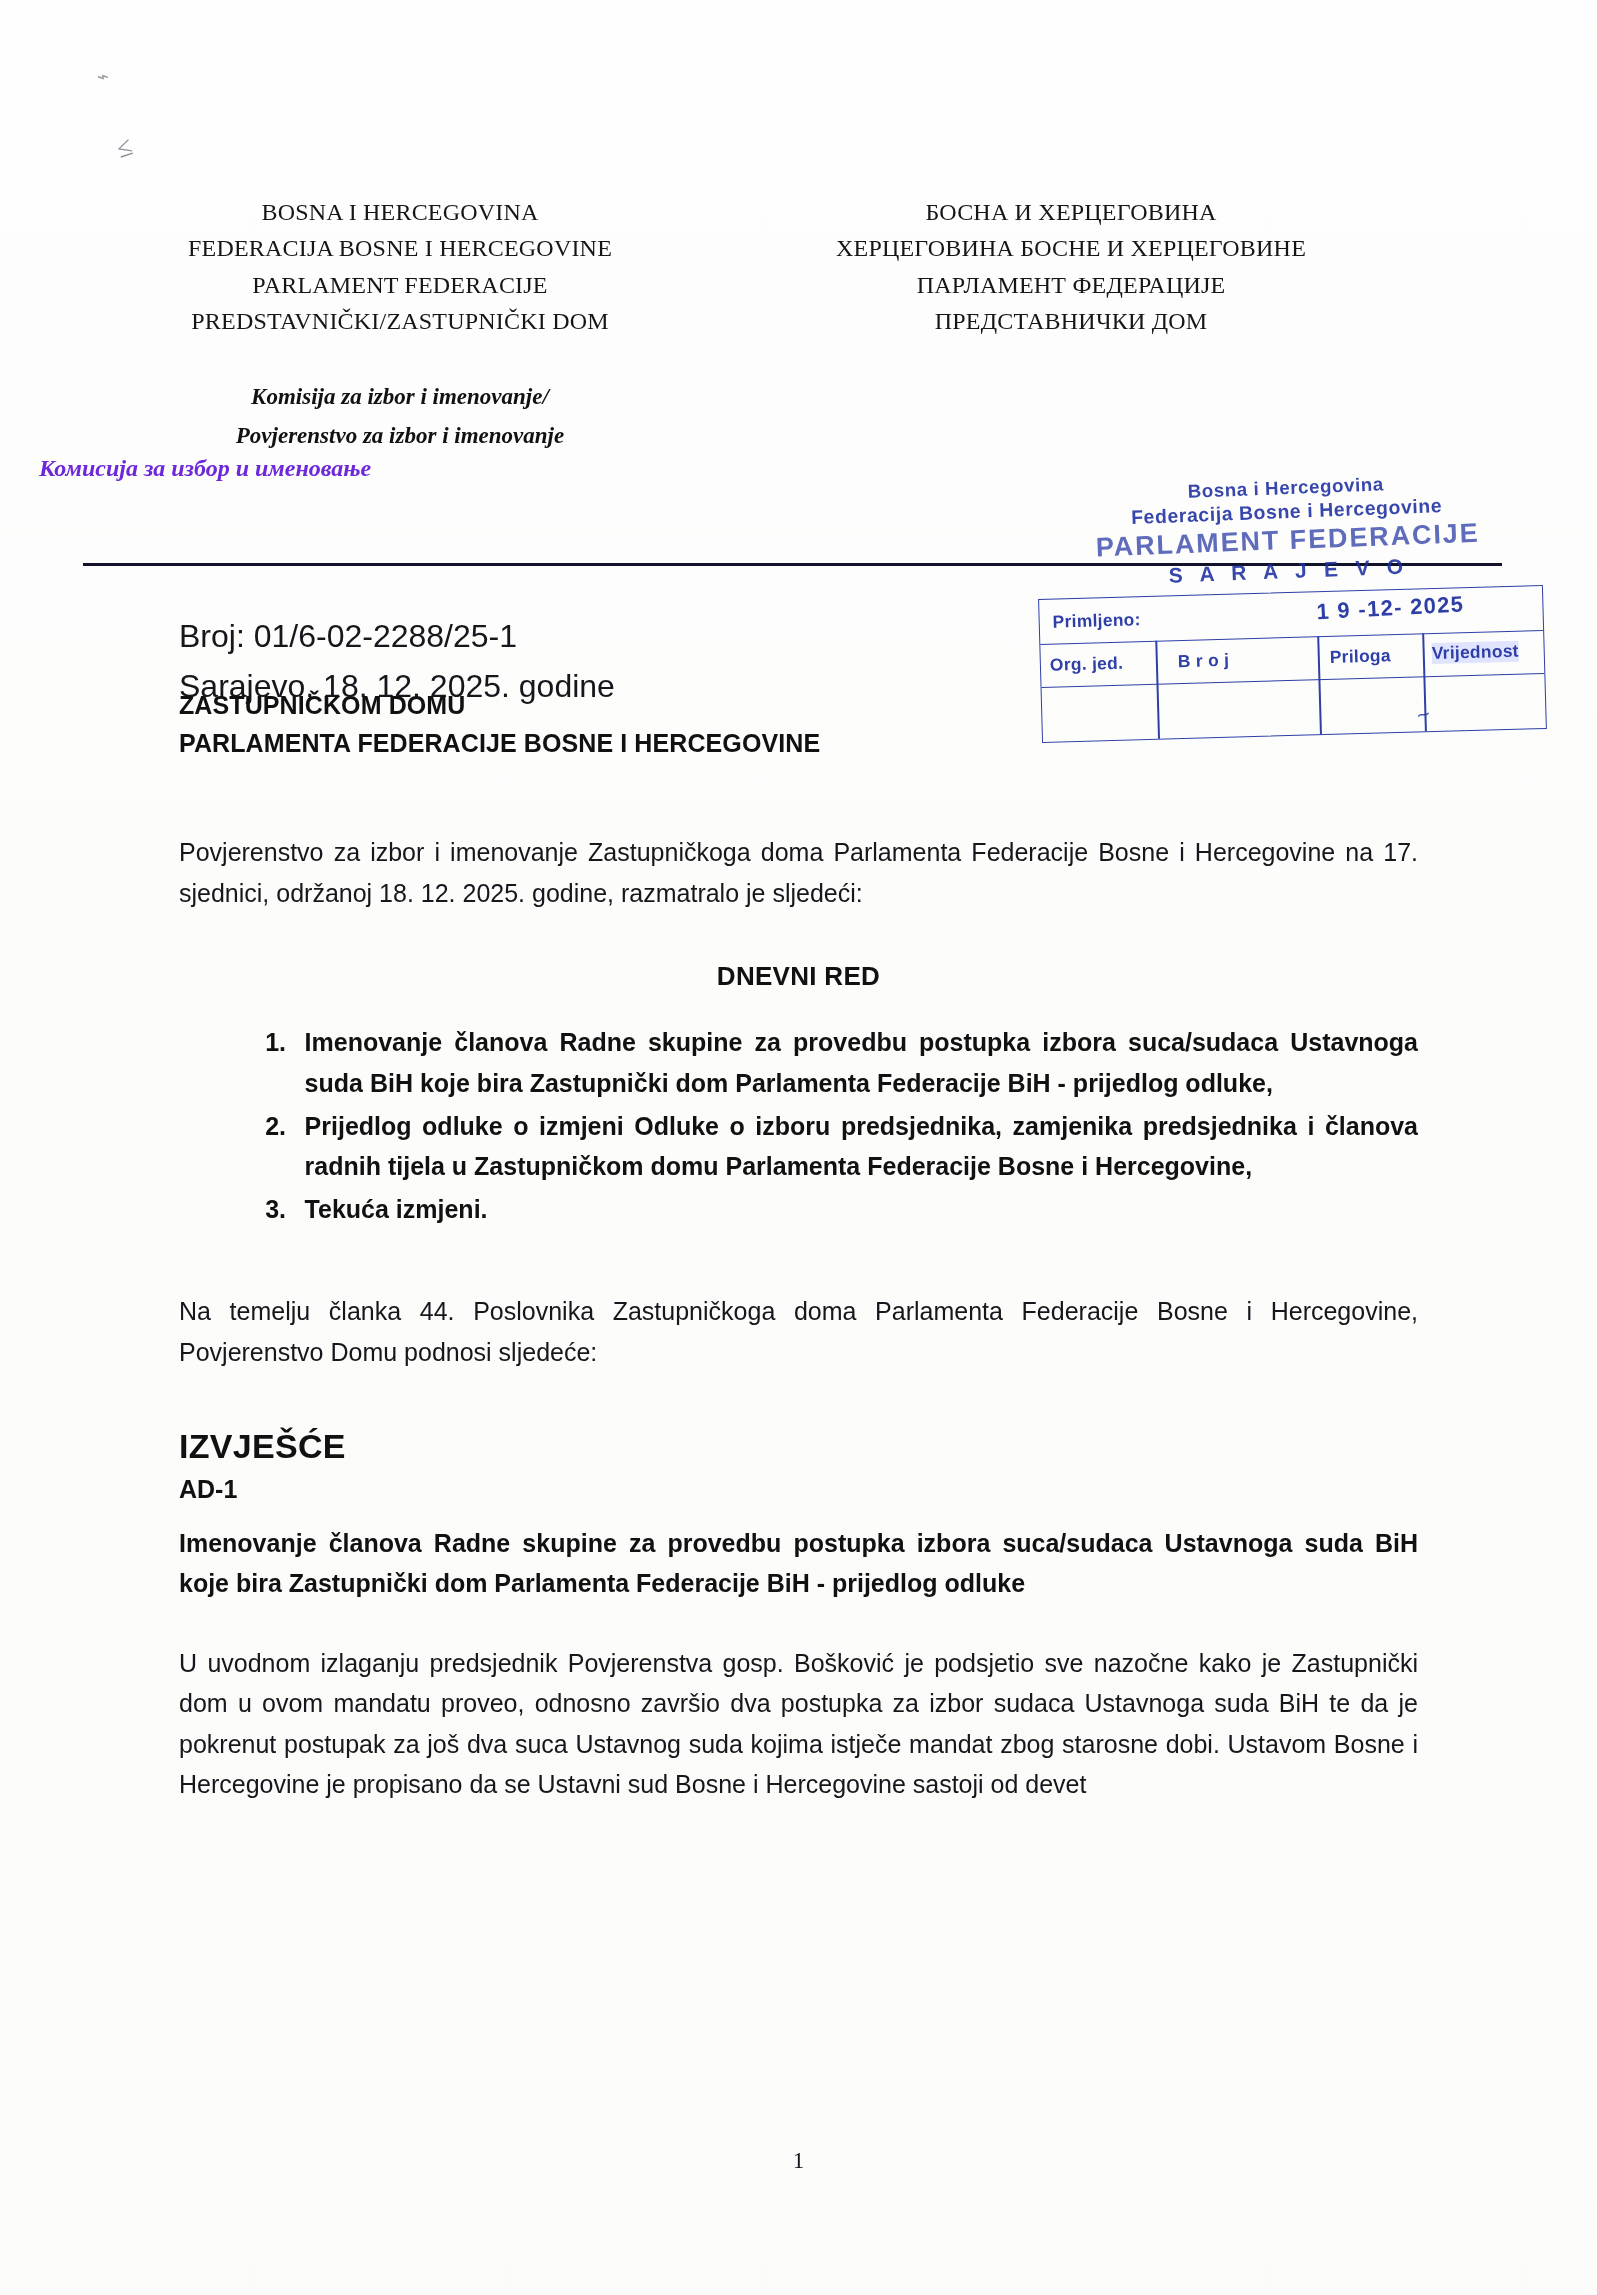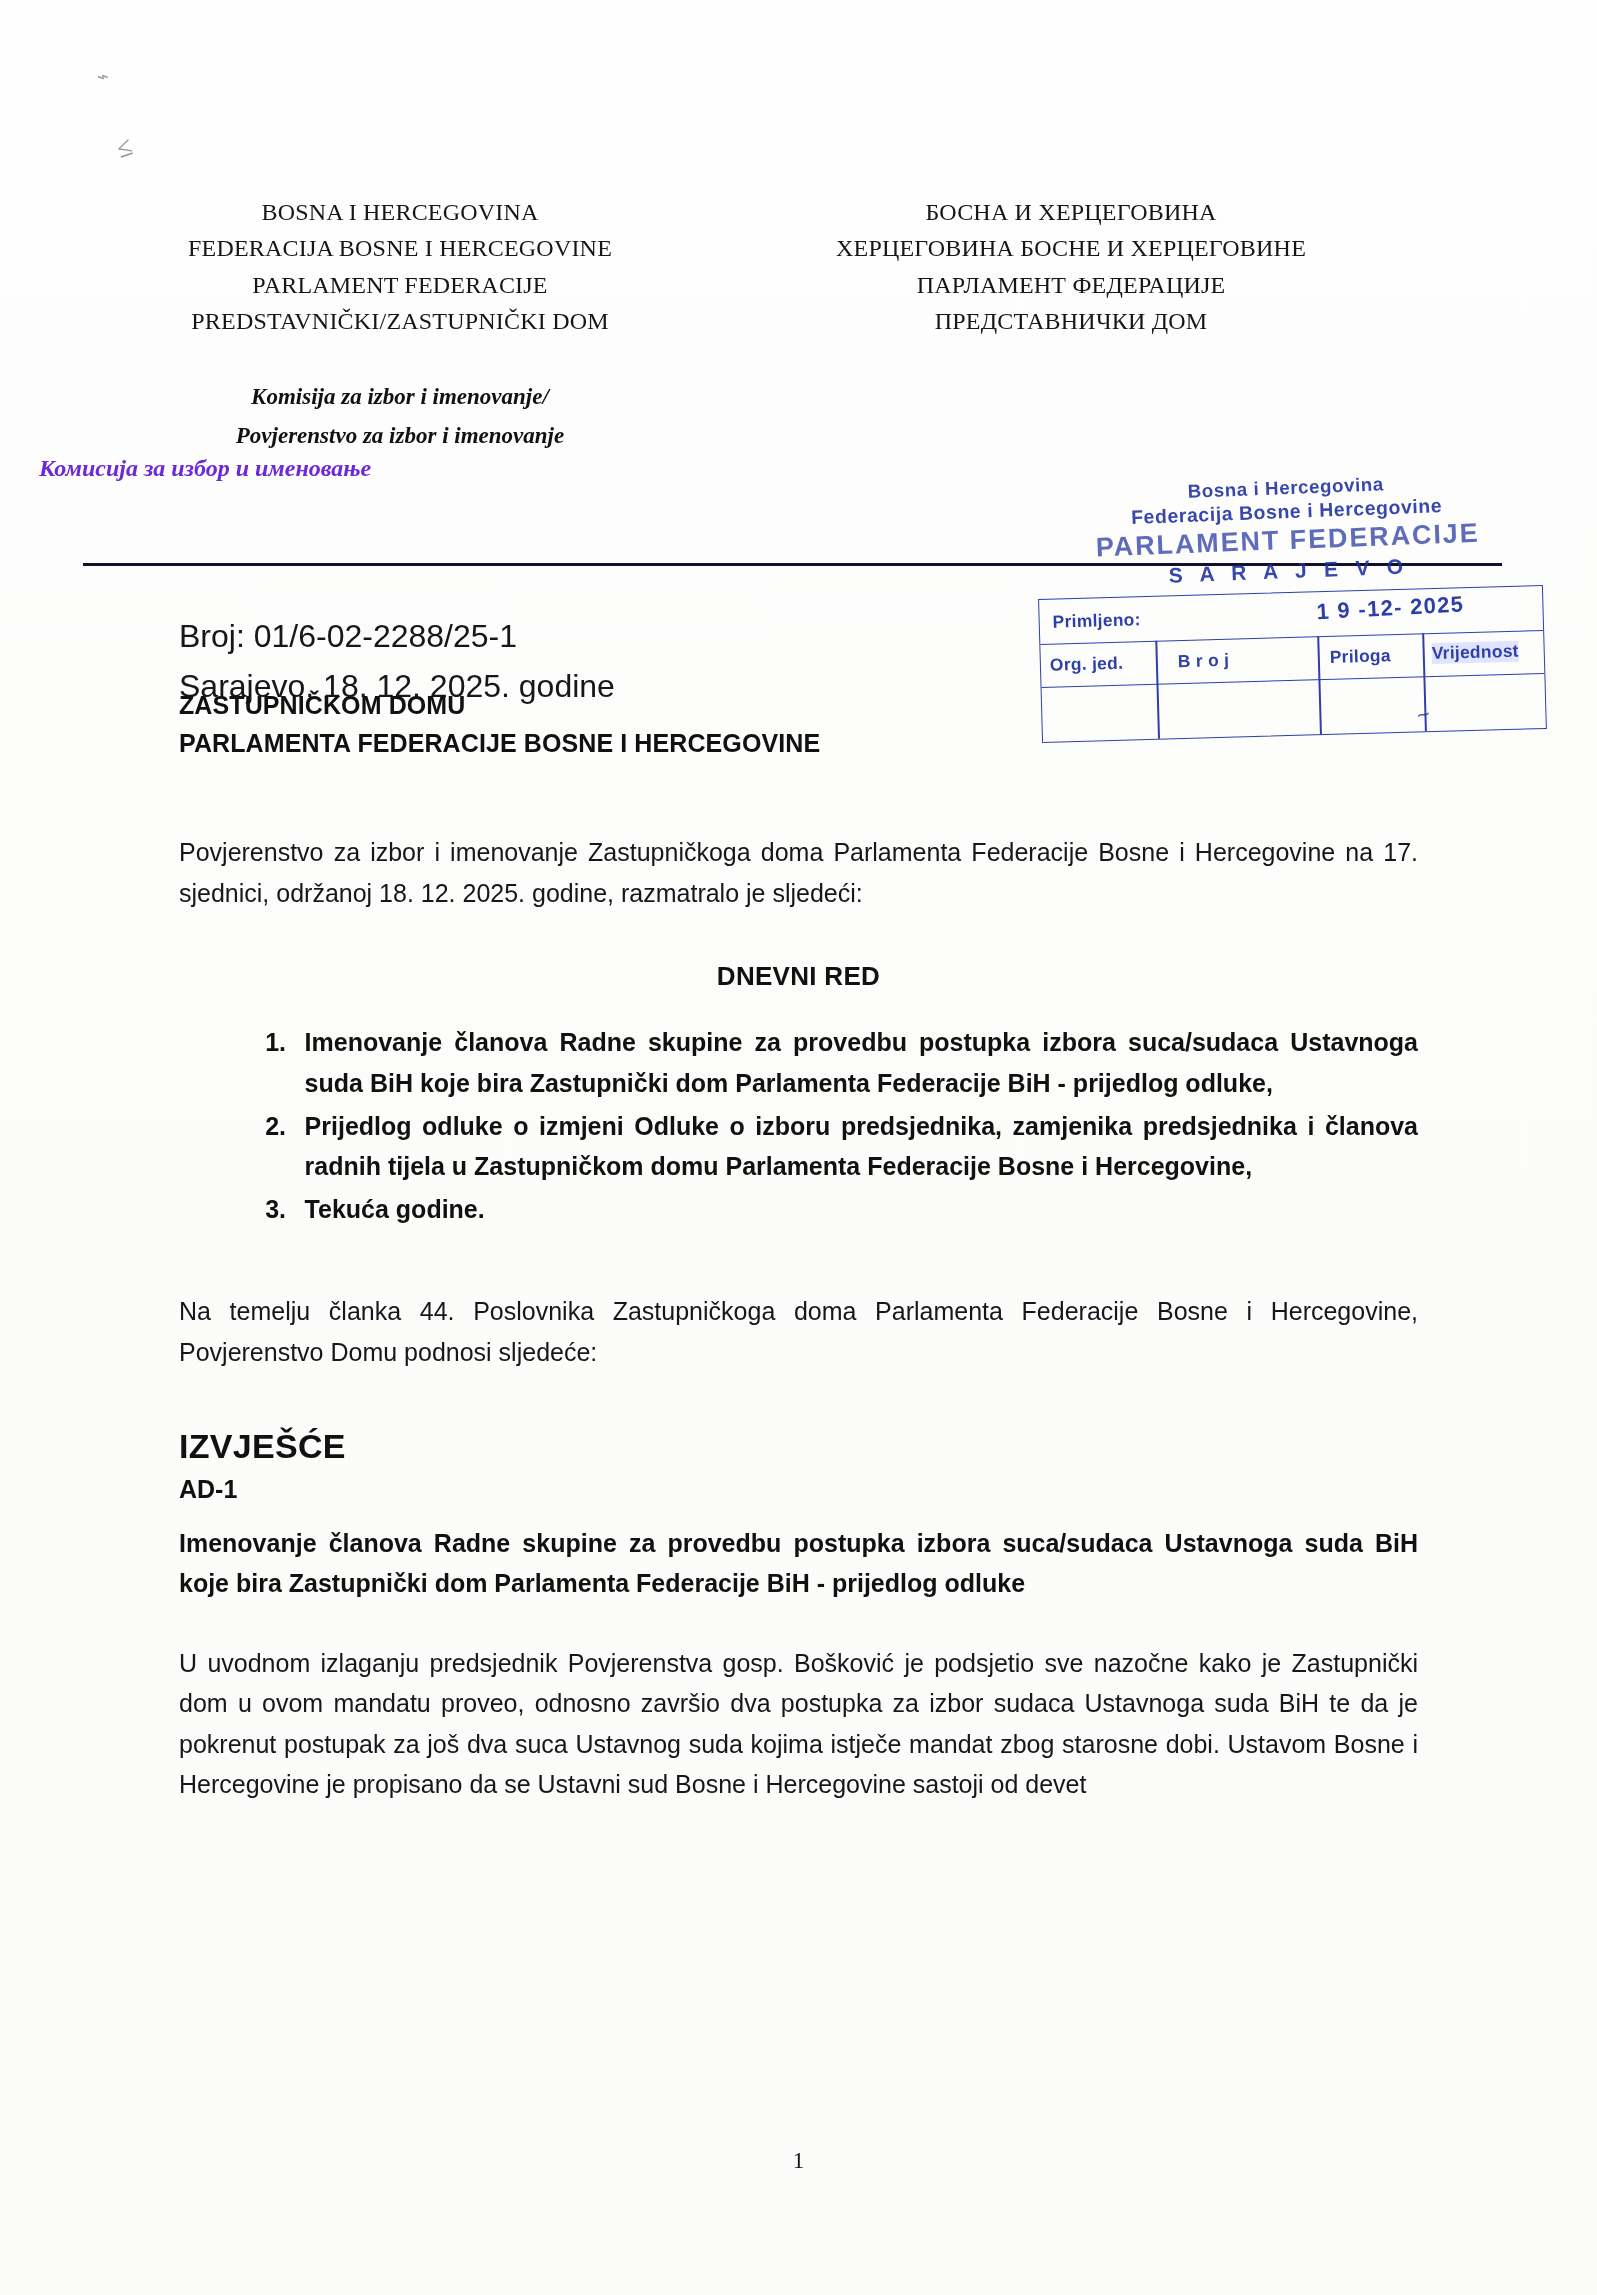--- a/index.html
+++ b/index.html
@@ -331,21 +331,21 @@
   </div>
 
   <div class="body-wrap">
     <p class="just">Povjerenstvo za izbor i imenovanje Zastupničkoga doma Parlamenta Federacije Bosne i Hercegovine na 17. sjednici, održanoj 18. 12. 2025. godine, razmatralo je sljedeći:</p>
 
     <div class="center-title">DNEVNI RED</div>
 
     <ol class="agenda">
       <li>Imenovanje članova Radne skupine za provedbu postupka izbora suca/sudaca Ustavnoga suda BiH koje bira Zastupnički dom Parlamenta Federacije BiH - prijedlog odluke,</li>
       <li>Prijedlog odluke o izmjeni Odluke o izboru predsjednika, zamjenika predsjednika i članova radnih tijela u Zastupničkom domu Parlamenta Federacije Bosne i Hercegovine,</li>
-      <li>Tekuća godine.</li>
+      <li>Tekuća izmjeni.</li>
     </ol>
 
     <div class="spacer-lg"></div>
 
     <p class="just">Na temelju članka 44. Poslovnika Zastupničkoga doma Parlamenta Federacije Bosne i Hercegovine, Povjerenstvo Domu podnosi sljedeće:</p>
 
     <div class="izvjesce-row">
       <div class="izvjesce-title">IZVJEŠĆE</div>
     </div>
 

